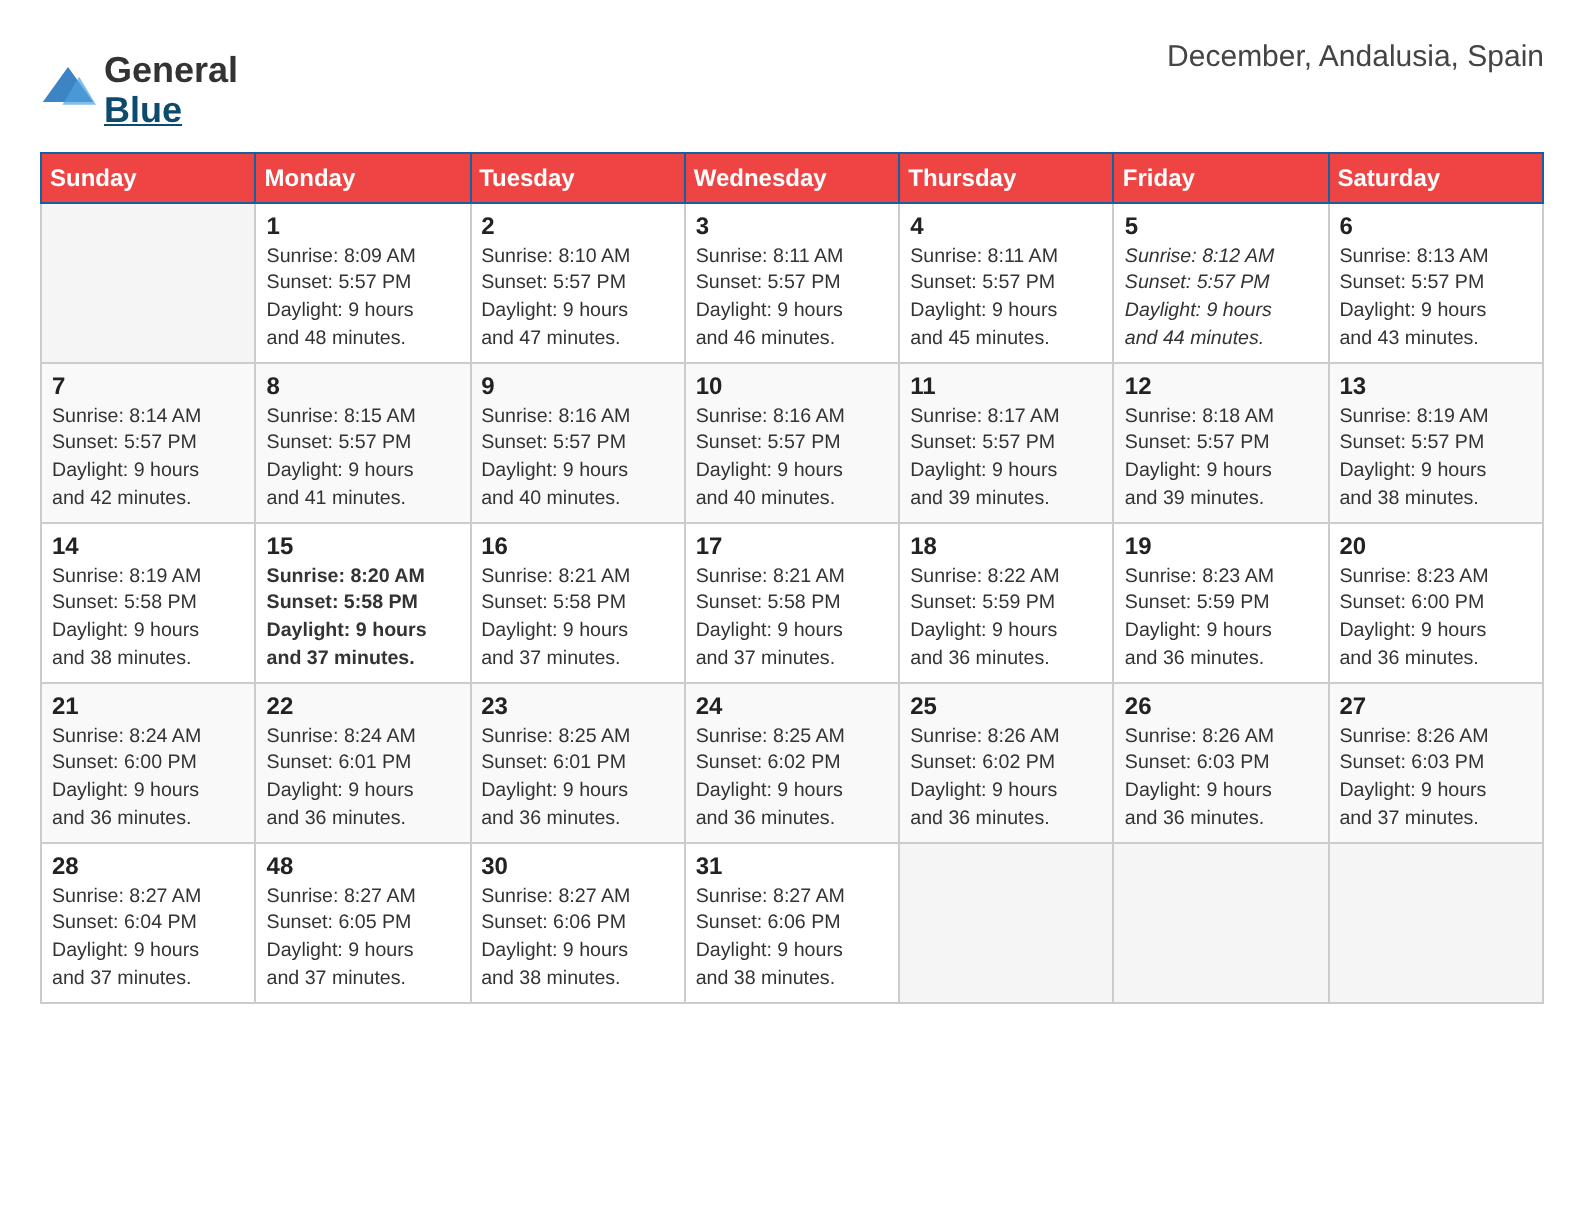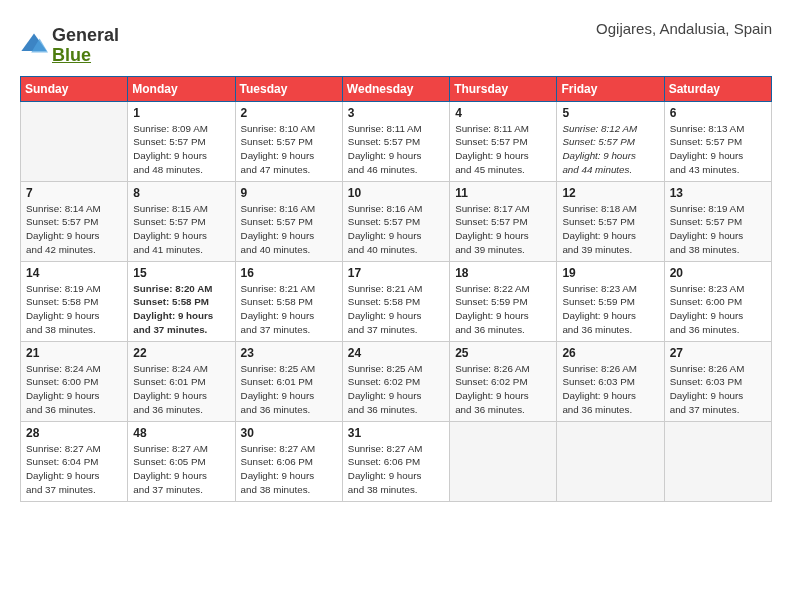--- a/index.html
+++ b/index.html
@@ -29,21 +29,21 @@
       margin-top: 6px;
     }
     .logo-text {
       display: flex;
       flex-direction: column;
       font-size: 18px;
       font-weight: bold;
       line-height: 1.1;
     }
     .logo-text .general { color: #333; }
-    .logo-text .blue { color: #4d7c0f; text-decoration: underline; }
+    .logo-text .blue { color: #0c4a6e; text-decoration: underline; }
     .logo-icon {
       width: 28px;
       height: 28px;
       margin-right: 4px;
       position: relative;
       top: -2px;
     }
     .title-block {
       text-align: right;
     }
@@ -111,21 +111,21 @@
       <svg class="logo-icon" viewBox="0 0 40 40" xmlns="http://www.w3.org/2000/svg">
         <polygon points="20,5 38,30 2,30" fill="#1a6fba" opacity="0.85"></polygon>
         <polygon points="28,12 40,32 16,32" fill="#4fa3e0" opacity="0.7"></polygon>
       </svg>
       <div class="logo-text">
         <span class="general">General</span>
         <span class="blue">Blue</span>
       </div>
     </div>
     <div class="title-block">
-      <h2>Ogijares, Andalusia, Spain</h2>
+      <h2>December, Andalusia, Spain</h2>
     </div>
   </div>
 
   <table class="calendar">
     <thead>
       <tr>
       <th>Sunday</th>
           <th>Monday</th>
           <th>Tuesday</th>
           <th>Wednesday</th>

